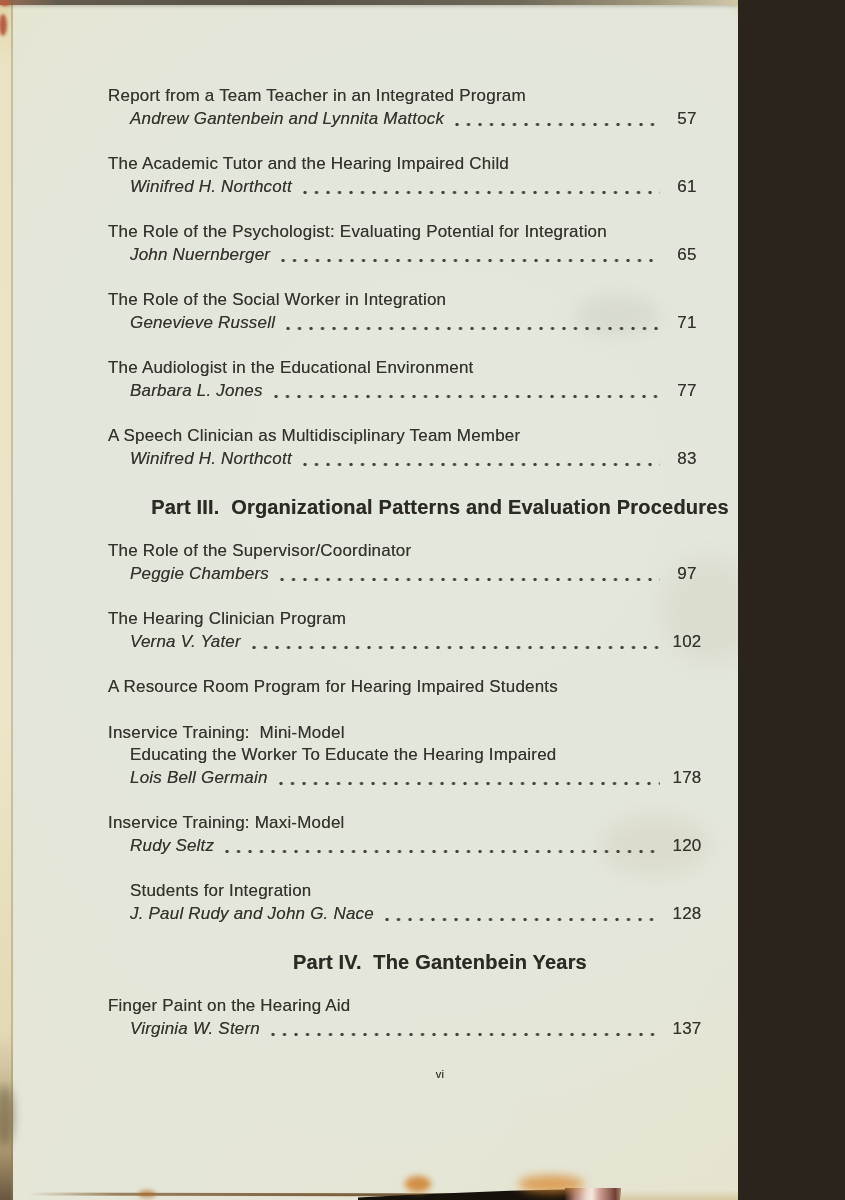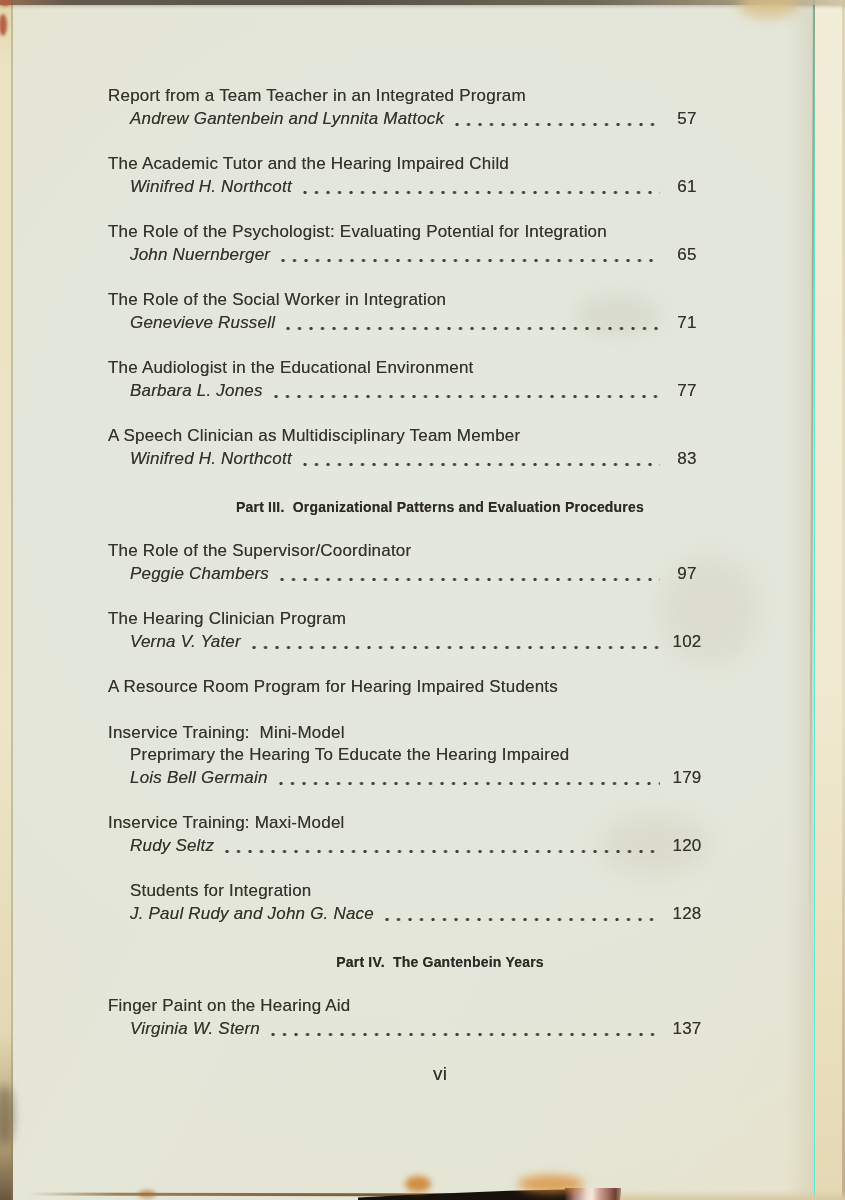--- a/index.html
+++ b/index.html
@@ -1,20 +1,20 @@
 <!DOCTYPE html>
 <html><head>
 <meta charset="utf-8">
 <style>
   html, body { margin:0; padding:0; }
   body {
     width:845px; height:1200px; overflow:hidden; background:#2a241c;
     font-family:"Liberation Sans", sans-serif;
   }
-  .scan { position:relative; width:845px; height:1200px; background:#5eead4; overflow:hidden; }
+  .scan { position:relative; width:738px; height:1200px; background:#5eead4; overflow:hidden; }
 
   
   .edge-left {
     position:absolute; left:0; top:0; width:13px; height:100%;
     background:linear-gradient(to bottom,
       #e2d4aa 0%, #eae2c2 5%, #ece5c8 60%, #e4d9b4 86%, #a8946c 96%, #6a5640 100%);
   }
   .edge-left::after {
     content:''; position:absolute; right:0; top:0; width:2px; height:100%;
     background:rgba(138,122,84,0.35);
@@ -92,24 +92,24 @@
   .title-line.indent { padding-left:22px; }
   .author-row { display:flex; padding-left:22px; }
   .author { font-style:italic; flex:none; white-space:pre; }
   .leader {
     flex:1; align-self:flex-end; height:5px; margin:0 0 3px 11px;
     background-image:radial-gradient(circle at 2px 2.5px, rgba(50,48,40,0.9) 1.25px, rgba(50,48,40,0) 2px);
     background-size:11.5px 5px; background-repeat:repeat-x; background-position:left bottom;
   }
   .pagenum { flex:none; width:54px; text-align:center; }
   .part-heading {
-    font-size:14px; font-weight:700; line-height:24px; margin:25px 0 21px;
+    font-size:20px; font-weight:700; line-height:24px; margin:25px 0 21px;
     text-align:center; letter-spacing:0.2px; color:#2c2a24; white-space:pre-wrap;
   }
-  .footer { margin-top:23px; text-align:center; font-size:19px; color:#32302a; }
+  .footer { margin-top:23px; text-align:center; font-size:11px; color:#32302a; }
 </style>
 </head>
 <body>
 
 <div class="scan">
   <div class="edge-left"></div>
   <div class="paper"></div>
   <div class="page-edge-line"></div>
   <div class="edge-right"></div>
   <div class="top-strip"></div>
@@ -219,26 +219,26 @@
 
   <div class="entry">
     <div class="title-lines">
             <div class="title-line">A Resource Room Program for Hearing Impaired Students</div>
           </div>
   </div>
 
   <div class="entry">
     <div class="title-lines">
             <div class="title-line">Inservice Training:  Mini-Model</div>
-            <div class="title-line indent">Preprimary the Hearing To Educate the Hearing Impaired</div>
+            <div class="title-line indent">Educating the Worker To Educate the Hearing Impaired</div>
           </div>
     <div class="author-row">
       <span class="author">Lois Bell Germain</span>
       <span class="leader"></span>
-      <span class="pagenum">179</span>
+      <span class="pagenum">178</span>
     </div>
   </div>
 
   <div class="entry">
     <div class="title-lines">
             <div class="title-line">Inservice Training: Maxi-Model</div>
           </div>
     <div class="author-row">
       <span class="author">Rudy Seltz</span>
       <span class="leader"></span>

